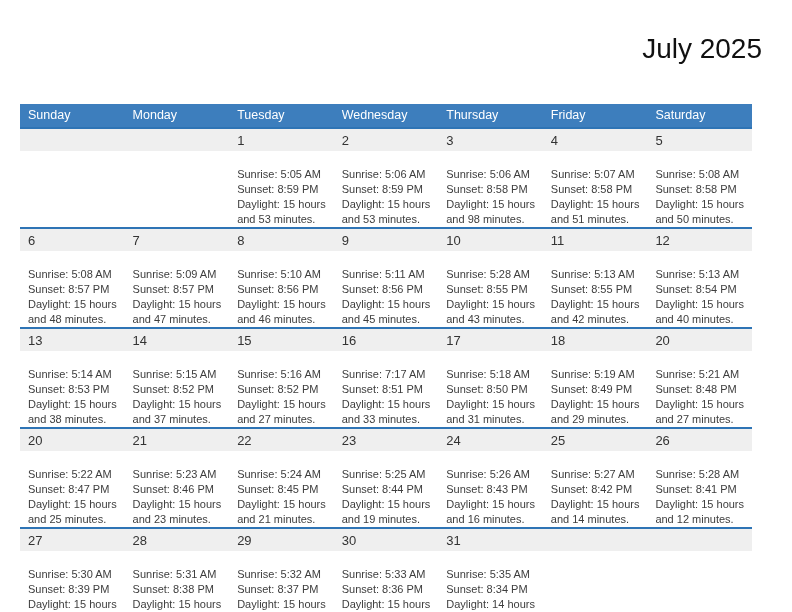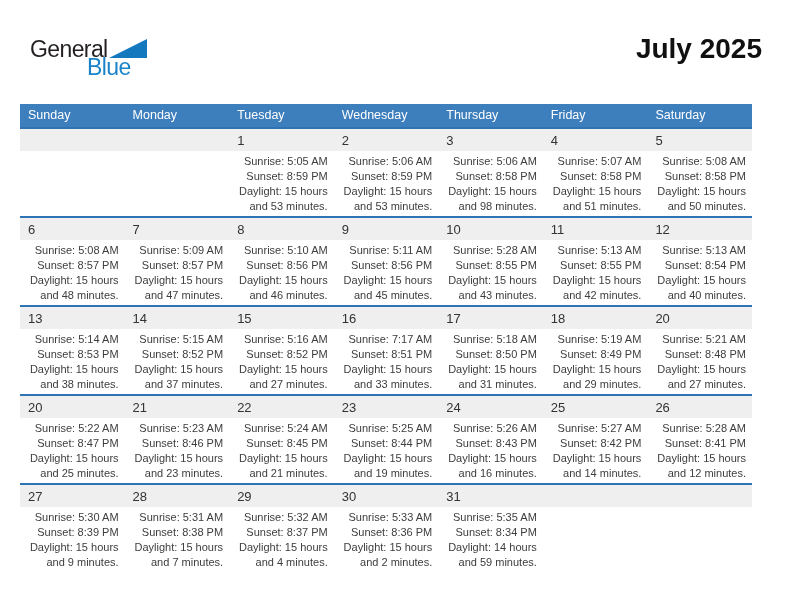--- a/index.html
+++ b/index.html
@@ -10,54 +10,47 @@
   
   .topbar { position:absolute; left:30px; right:30px; top:34px; height:66px; }
   .logo { position:absolute; left:0; top:4px; }
   .logo-line1 { display:flex; align-items:flex-end; font-size:23px; letter-spacing:-0.6px; color:#231f20; line-height:22px; }
   .logo-triangle {
     width:0; height:0; margin-left:1px; margin-bottom:2px;
     border-left:38px solid transparent; border-bottom:19px solid #1478be;
   }
   .logo-line2 { font-size:23px; letter-spacing:-0.6px; color:#1b84c9; line-height:20px; margin-left:57px; margin-top:-3px; }
   .titles { position:absolute; right:0; top:0; text-align:right; }
-  .month-title { font-size:28px; color:#101010; line-height:30px;font-weight:bold; }
+  .month-title { font-size:28px; color:#101010; line-height:30px; }
   .location-subtitle { font-size:15.5px; font-weight:500; color:#1c1c1c; line-height:18px; margin-top:6px; }
 
   
   table.calendar {
     position:absolute; left:20px; top:104px; width:732px;
     border-collapse:collapse; table-layout:fixed;
   }
   table.calendar th {
     background:#3d7ebd; color:#ffffff; font-weight:400; font-size:12.5px;
     text-align:left; padding:4px 2px 5px 8px; height:13px;
   }
   tr.week-row { border-top:2px solid #2e74b5; }
   tr.week-row td { vertical-align:top; padding:0; height:87px; }
   .day-strip {
     background:#efefef; height:22px; box-sizing:border-box;
     font-size:13px; color:#333333; padding:4px 0 0 8px;
   }
-  .day-info { padding:3px 6px 0 8px; font-size:11px; line-height:15px; color:#3d3d3d;text-align:right; }
+  .day-info { padding:16px 6px 0 8px; font-size:11px; line-height:15px; color:#3d3d3d; }
   .info-line { white-space:nowrap; }
 </style>
 </head>
 <body>
 
 <div class="page">
 
   <div class="topbar">
-    <div class="logo">
-      <div class="logo-line1">
-        <span>General</span>
-        <span class="logo-triangle"></span>
-      </div>
-      <div class="logo-line2">Blue</div>
-    </div>
     <div class="titles">
       <div class="month-title">July 2025</div>
     </div>
   </div>
 
   <table class="calendar">
     <thead>
       <tr>
         <th>Sunday</th>
         <th>Monday</th>

